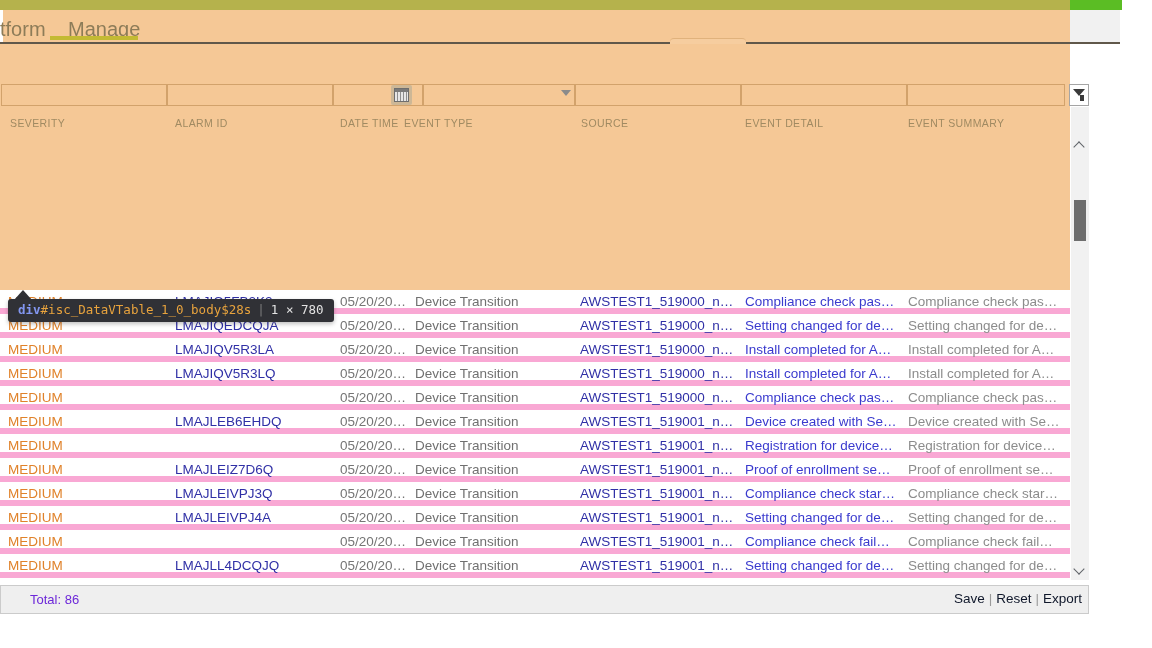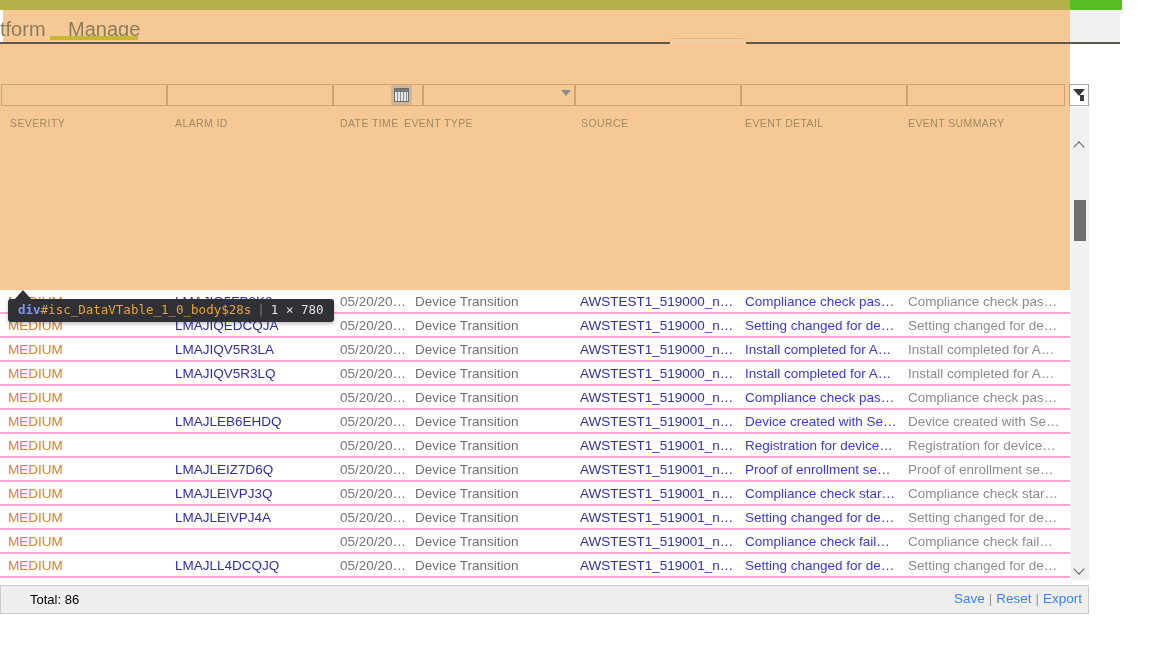--- a/index.html
+++ b/index.html
@@ -50,21 +50,21 @@
   .dd-arrow { position:absolute; left:561px; top:90px; width:0; height:0;
     border-left:5px solid transparent; border-right:5px solid transparent;
     border-top:6px solid #8b8b8b; }
 
   
   .hdr { position:absolute; top:113px; height:20px; line-height:20px;
     font-size:10.5px; letter-spacing:.4px; color:#a08a62; white-space:nowrap; }
 
   
   #rows { position:absolute; left:0; top:290px; width:1070px; }
-  .row { position:relative; width:1070px; height:24px; border-bottom:2px solid #f9a8d4;
+  .row { position:relative; width:1070px; height:24px; border-bottom:6px solid #f9a8d4;
     background:#fff; }
   .cell { position:absolute; top:0; height:23px; line-height:23px; font-size:13.5px;
     white-space:nowrap; overflow:hidden; }
   .c-sev   { left:8px;   width:150px; color:#e0822a; }
   .c-alarm { left:175px; width:155px; color:#3030a6; }
   .c-date  { left:340px; width:72px;  color:#757575; }
   .c-type  { left:415px; width:158px; color:#707070; }
   .c-src   { left:580px; width:158px; color:#3030a6; }
   .c-det   { left:745px; width:158px; color:#3a3ace; }
   .c-sum   { left:908px; width:158px; color:#8c8c8c; }
@@ -81,25 +81,25 @@
   .chev { position:absolute; width:8px; height:8px;
     border-right:1.6px solid #5f6368; border-bottom:1.6px solid #5f6368; }
   .chev-up { left:1075px; top:143px; transform:rotate(-135deg); }
   .chev-down { left:1075px; top:565px; transform:rotate(45deg); }
   .scroll-thumb { position:absolute; left:1074px; top:200px; width:12px; height:41px;
     background:#6e6e6e; }
 
   
   .footer-bar { position:absolute; left:0; top:585px; width:1089px; height:29px;
     background:#efefef; border:1px solid #cbcbcb; }
-  .total-label { position:absolute; left:30px; top:592px; font-size:13px; color:#000000; }
+  .total-label { position:absolute; left:30px; top:592px; font-size:13px; color:#6d28d9; }
   .footer-links { position:absolute; right:70px; top:591px; left:auto; width:420px;
     text-align:right; font-size:13.5px; position:absolute; }
   .footer-links { right:auto; left:662px; width:420px; }
-  .flink { color:#3b82f6; cursor:pointer; }
+  .flink { color:#0f172a; cursor:pointer; }
   .fsep { color:#9a9a9a; padding:0 4px; }
 
   
   .tooltip { position:absolute; left:8px; top:299px; height:23px; padding:3px 10px 0 10px;
     background:#303136; border-radius:3px; z-index:60; white-space:nowrap;
     font-family:"DejaVu Sans Mono", monospace; font-size:12.5px;
     box-shadow:0 2px 4px rgba(0,0,0,.25); }
   .tooltip-caret { position:absolute; left:14px; top:290px; width:0; height:0; z-index:59;
     border-left:9px solid transparent; border-right:9px solid transparent;
     border-bottom:10px solid #303136; }

